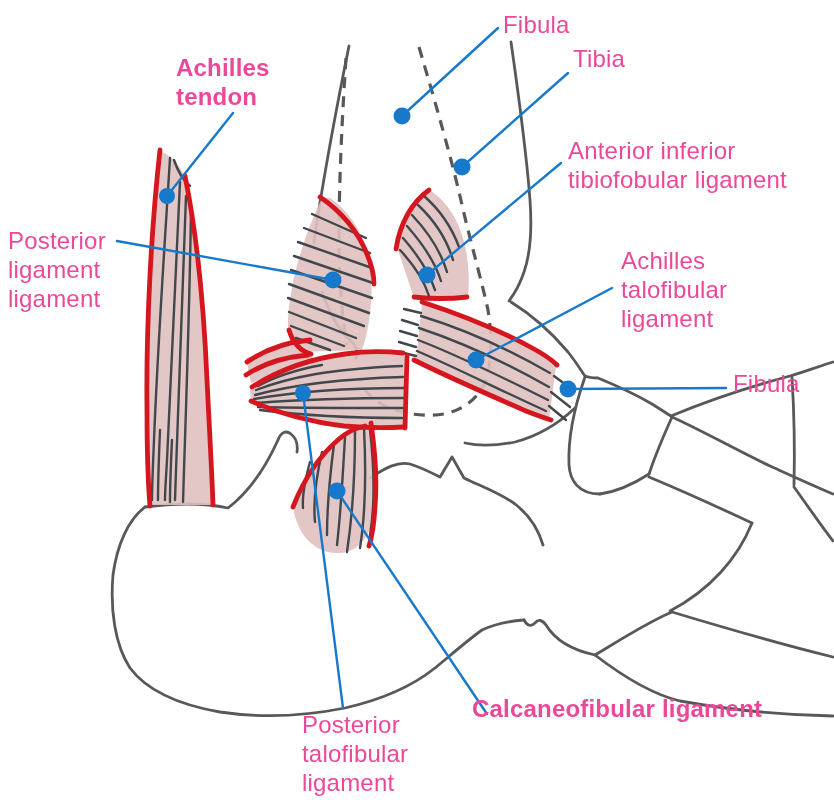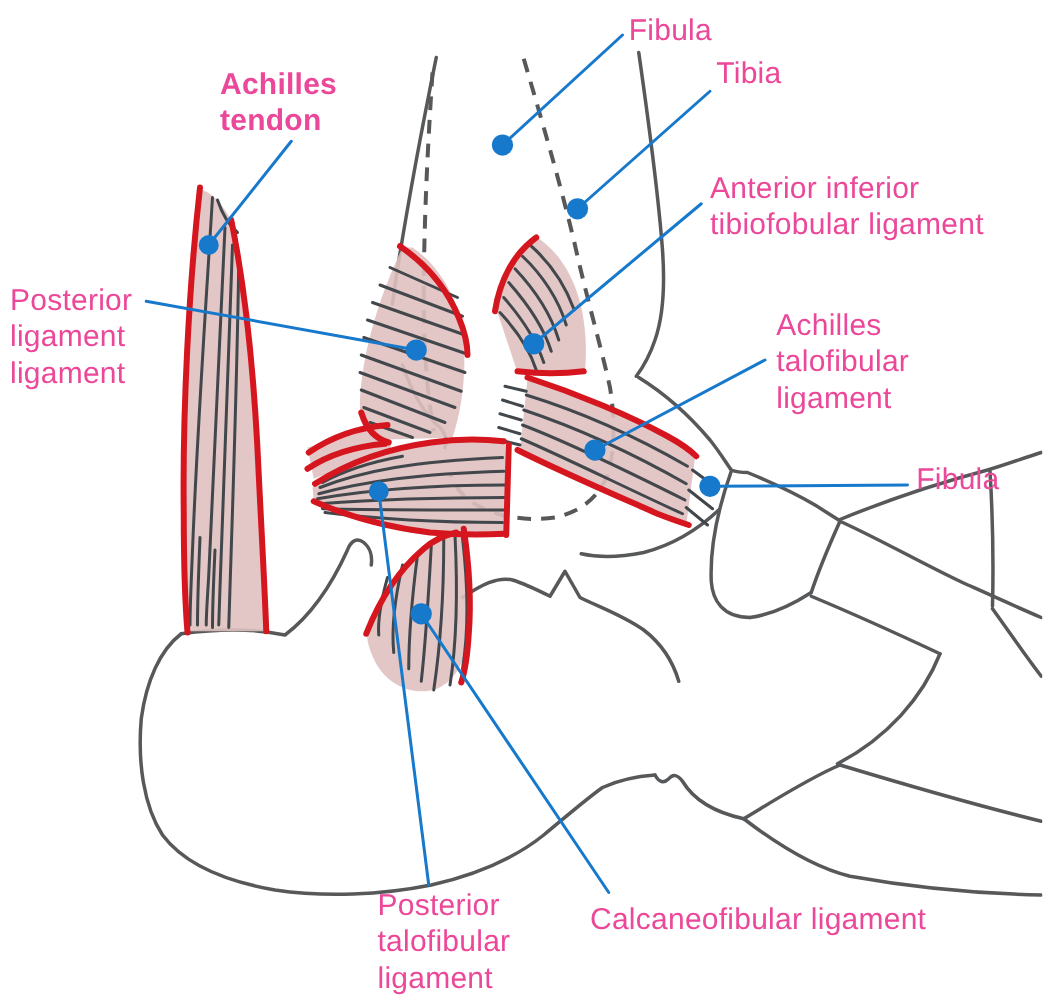--- a/index.html
+++ b/index.html
@@ -227,17 +227,17 @@
   <div class="lbl" style="left:733px;top:369px;">
     <span>Fibula</span>
   </div>
 
   <div class="lbl" style="left:302px;top:710px;">
     <span>Posterior</span>
     <span>talofibular</span>
     <span>ligament</span>
   </div>
 
-  <div class="lbl" style="left:472px;top:721px;">
+  <div class="lbl" style="left:472px;top:694px;font-weight:bold;">
     <span>Calcaneofibular ligament</span>
   </div>
 
 </div>
 
 </body></html>

